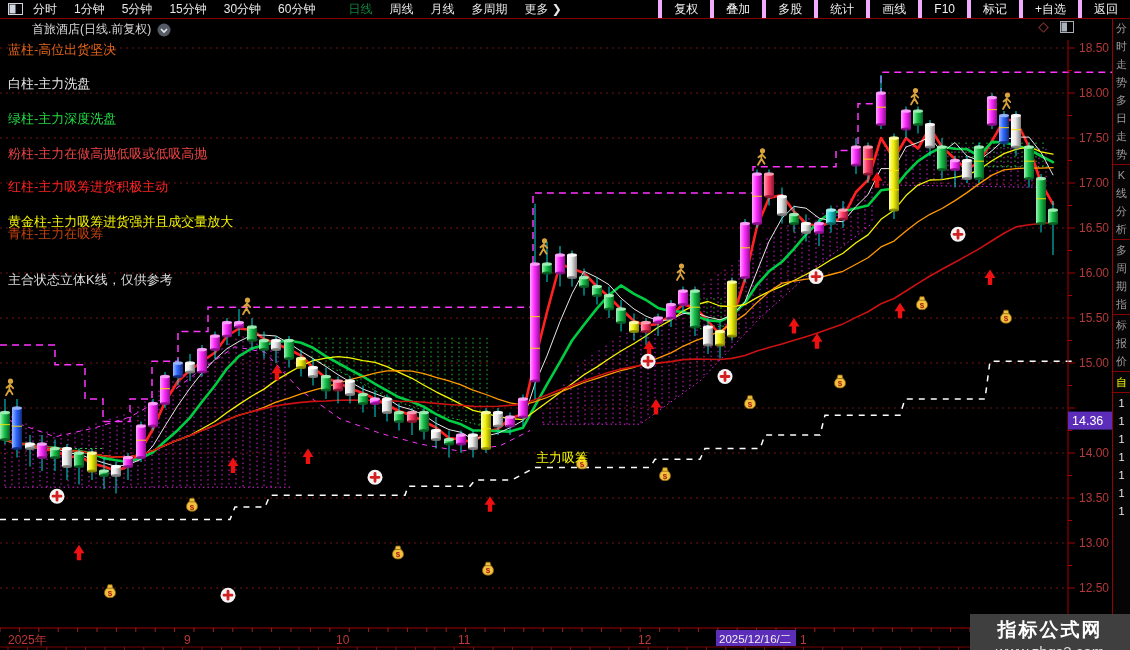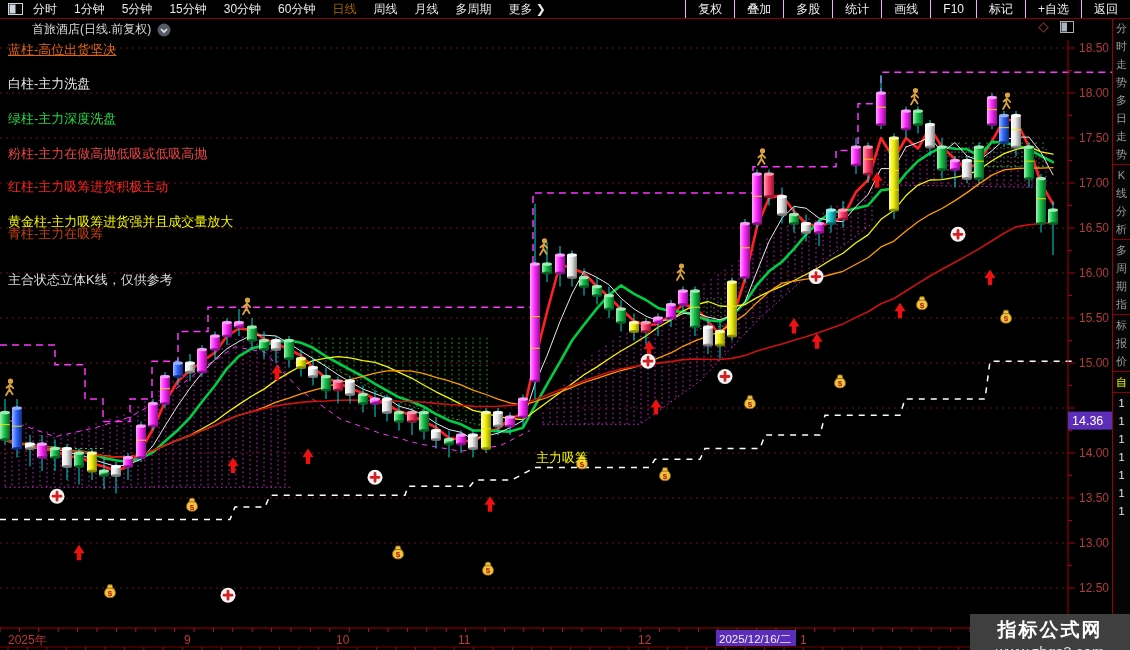--- a/index.html
+++ b/index.html
@@ -4,23 +4,23 @@
 <style>
   html,body{margin:0;padding:0;background:#000;width:1130px;height:650px;overflow:hidden;
     font-family:"Liberation Sans","DejaVu Sans",sans-serif;}
   #stage{position:relative;width:1130px;height:650px;background:#000;}
   #chart-svg{position:absolute;left:0;top:0;z-index:1;}
   
   #toolbar{position:absolute;left:0;top:0;width:1130px;height:18px;background:#000;
     border-bottom:1px solid #8a0000;display:flex;align-items:center;z-index:30;}
   #toolbar .tb-icon{width:15px;height:12px;margin:0 10px 0 8px;flex:0 0 auto;}
   .period{color:#e8e8e8;font-size:12px;margin-right:17px;cursor:default;white-space:nowrap;}
-  .period.active{color:#a16207;}
+  .period.active{color:#15803d;margin-left:16px;}
   #tb-right{margin-left:auto;display:flex;align-items:stretch;height:100%;}
-  .tb-act{color:#f0f0f0;font-size:12px;padding:1px 12px;border-left:1px solid #f0abfc;
+  .tb-act{color:#f0f0f0;font-size:12px;padding:1px 12px;border-left:4px solid #f0abfc;
     display:flex;align-items:center;white-space:nowrap;}
   
   #titlebar{position:absolute;left:0;top:19px;width:1122px;height:21px;display:flex;
     align-items:center;z-index:30;background:transparent;padding-left:24px;}
   #stock-title{color:#d8d8d8;font-size:12px;margin:0 6px 0 8px;}
   .ind{font-size:12px;margin-right:14px;white-space:nowrap;}
   #tbar-icons{position:absolute;right:72px;top:2px;display:flex;gap:10px;}
   
   .legend-line{position:absolute;left:8px;font-size:13px;z-index:20;white-space:nowrap;}
   
@@ -982,21 +982,21 @@
         <rect x="3.2" y="3.2" width="6.6" height="6.6" fill="none" stroke="#8a3030" transform="rotate(45 6.5 6.5)"></rect>
       </svg>
       <svg width="14" height="12" viewBox="0 0 14 12">
         <rect x="0.5" y="0.5" width="13" height="11" fill="none" stroke="#aab0ba"></rect>
         <rect x="1.5" y="1.5" width="5.5" height="9" fill="#aab0ba"></rect>
       </svg>
     </span>
   </div>
 
   <div id="legend-holder">
-      <div class="legend-line" style="color: rgb(224, 100, 24); top: 41px; text-decoration: underline;">蓝柱-高位出货坚决</div>
+      <div class="legend-line" style="color: rgb(224, 100, 24); top: 41px;">蓝柱-高位出货坚决</div>
       <div class="legend-line" style="color: rgb(232, 232, 232); top: 75px;">白柱-主力洗盘</div>
       <div class="legend-line" style="color: rgb(34, 221, 68); top: 110px;">绿柱-主力深度洗盘</div>
       <div class="legend-line" style="color: #ef4444; top: 145px;">粉柱-主力在做高抛低吸或低吸高抛</div>
       <div class="legend-line" style="color: rgb(255, 34, 34); top: 178px;">红柱-主力吸筹进货积极主动</div>
       <div class="legend-line" style="color: rgb(245, 245, 0); top: 213px;">黄金柱-主力吸筹进货强并且成交量放大</div>
       <div class="legend-line" style="color: #c2410c; top: 225px;">青柱-主力在吸筹</div>
       <div class="legend-line" style="color: rgb(221, 221, 221); top: 271px;">主合状态立体K线，仅供参考</div>
     </div>
 
   <div id="sidebar">

